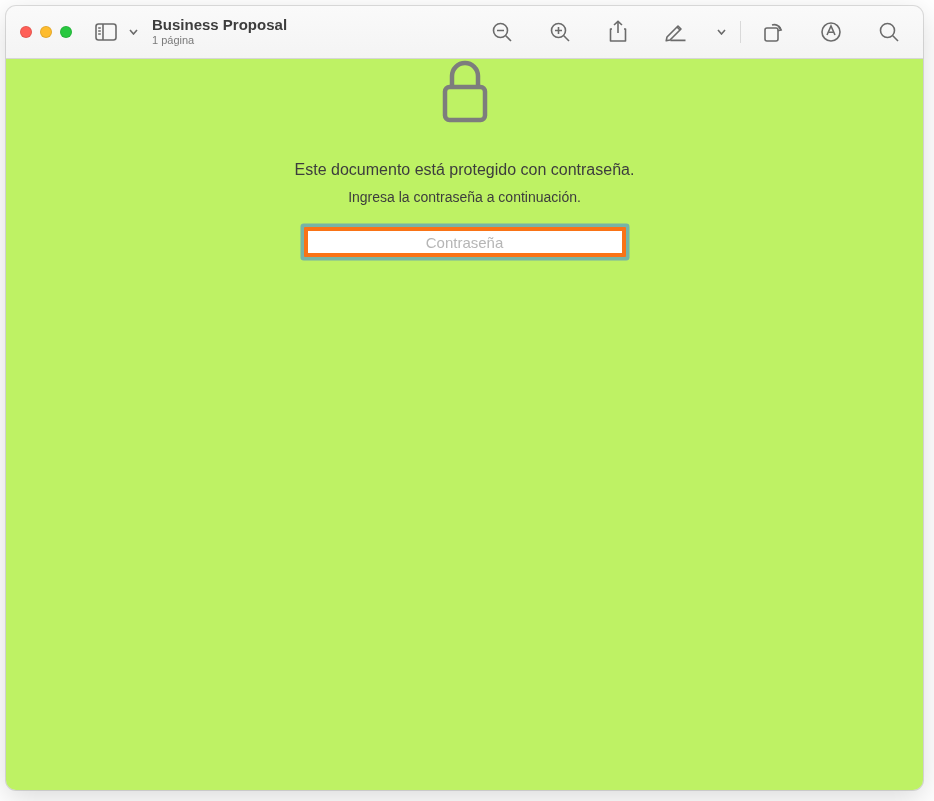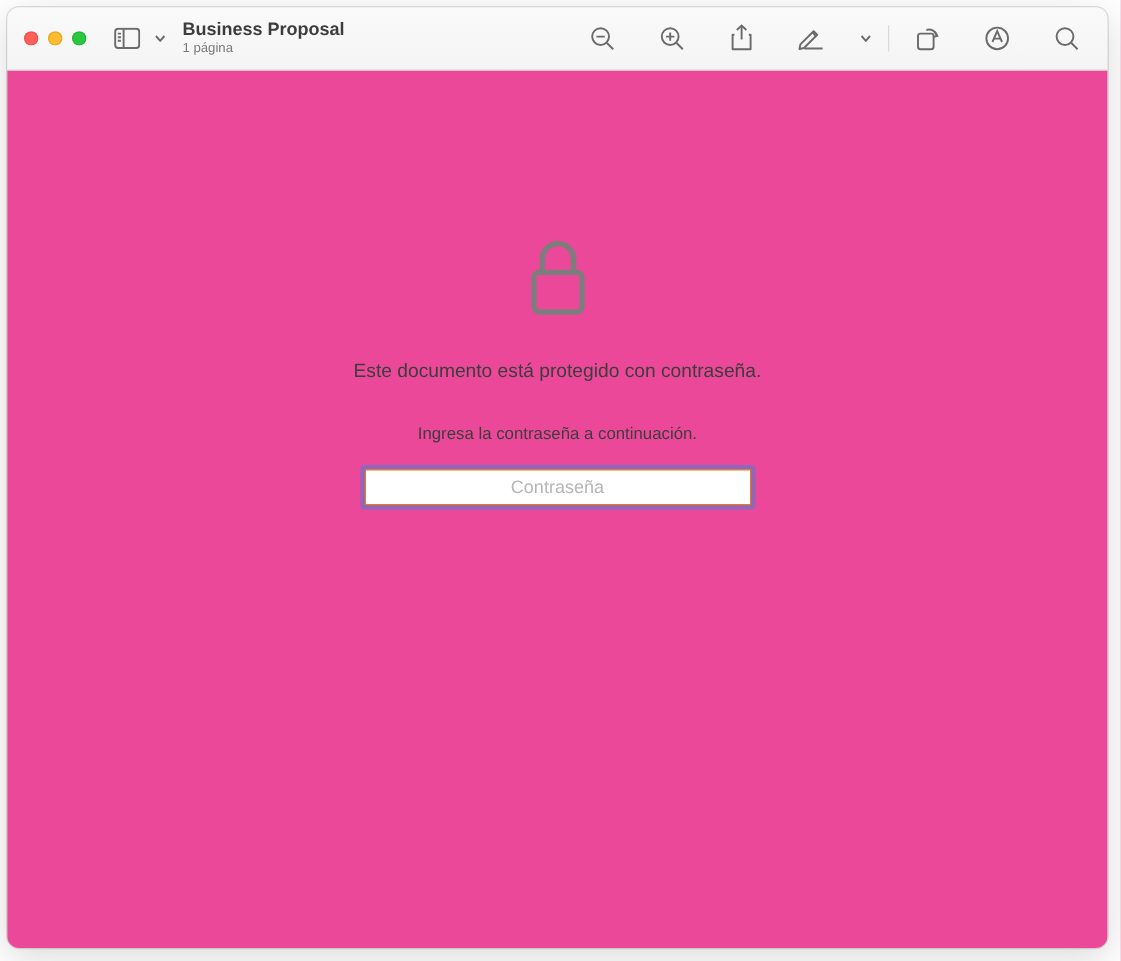--- a/index.html
+++ b/index.html
@@ -91,49 +91,47 @@
       gap: 18px;
     }
     .divider {
       width: 1px;
       height: 22px;
       background: #d9d9d9;
       margin: 0 -6px;
     }
     .content {
       flex: 1;
-      background: #ec4899;
+      background: #bef264;
       display: flex;
       flex-direction: column;
       align-items: center;
-      padding-top: 140px;
     }
     .lock-wrap {
       margin-bottom: 36px;
       display: flex;
       justify-content: center;
       color: #7d7d7d;
     }
     .msg-primary {
       font-size: 16px;
       color: #3d3d3d;
       margin-bottom: 10px;
       text-align: center;
     }
     .msg-secondary {
       font-size: 14px;
       color: #3d3d3d;
       margin-bottom: 22px;
       text-align: center;
-      margin-top: 24px;
     }
     .pw-input {
       width: 322px;
       height: 30px;
-      border: 1px solid #f97316;
+      border: 4px solid #f97316;
       background: #ffffff;
       font-size: 15px;
       text-align: center;
       color: #3d3d3d;
       outline: none;
       box-shadow: 0 0 0 3.5px rgba(60,130,220,0.55);
       border-radius: 1px;
     }
     .pw-input::placeholder {
       color: #b6b6b6;

